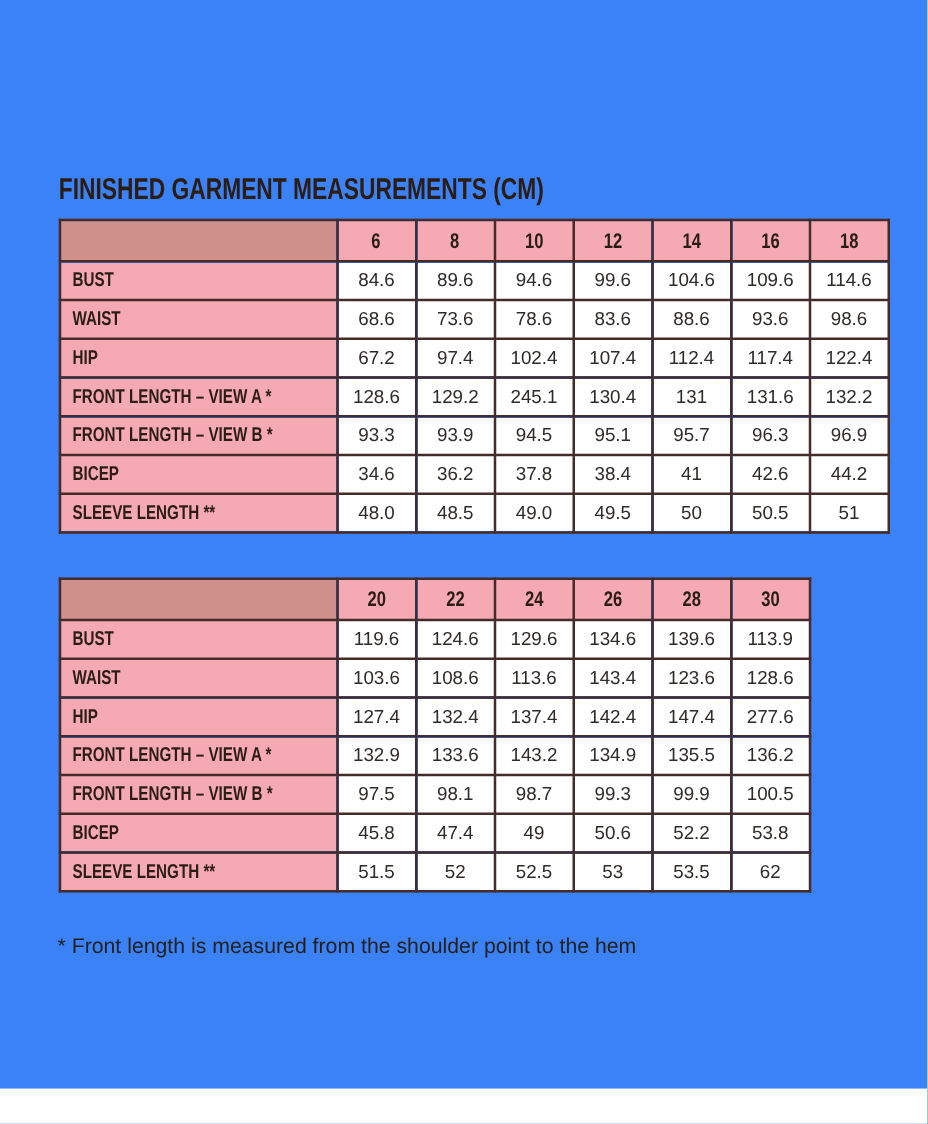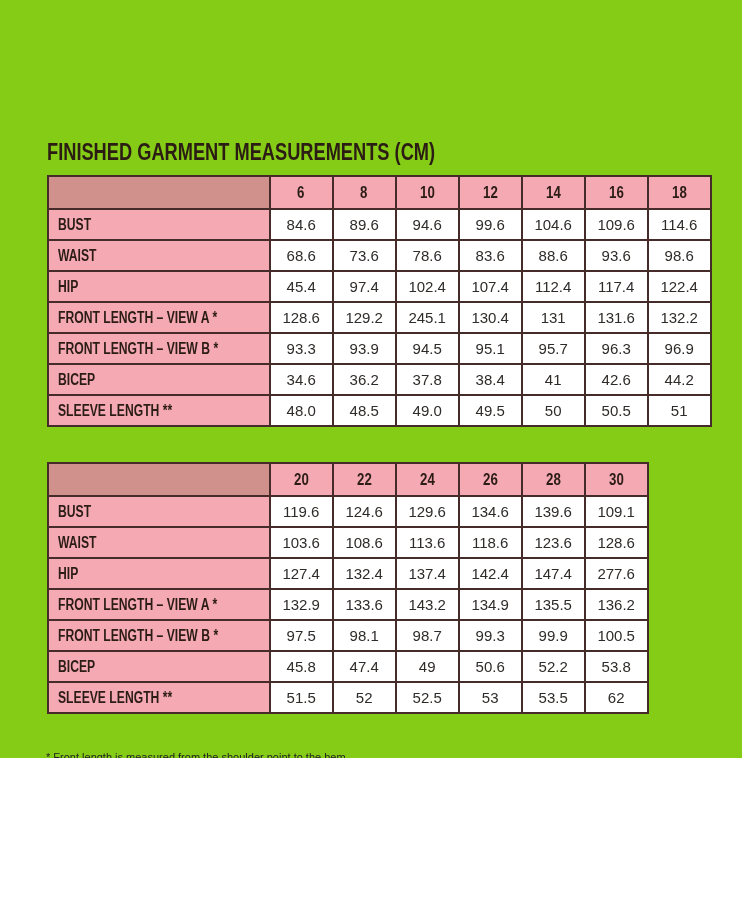--- a/index.html
+++ b/index.html
@@ -7,22 +7,22 @@
     --pink-dark: #d0918d;
     --border: #452b29;
     --ink: #2b1c14;
     --num: #2e2b29;
   }
   * { margin: 0; padding: 0; box-sizing: border-box; }
   html, body { background: #ffffff; }
   .page {
     position: relative;
     width: 742px;
-    height: 758px;
-    background: #84cc16;
+    height: 871px;
+    background: #3b82f6;
     font-family: "Liberation Sans", sans-serif;
     overflow: hidden;
   }
   .title {
     position: absolute;
     left: 47px;
     top: 138px;
     font-size: 24px;
     font-weight: bold;
     color: var(--ink);
@@ -79,21 +79,21 @@
     color: var(--num);
     font-size: 15px;
     font-weight: normal;
     text-align: center;
     vertical-align: middle;
   }
   .footnotes {
     position: absolute;
     left: 46px;
     top: 745px;
-    font-size: 11px;
+    font-size: 17px;
     line-height: 24px;
     color: #212121;
     text-align: right;
   }
 </style>
 </head>
 <body>
 
 <div class="page">
 
@@ -140,21 +140,21 @@
           <td class="val">68.6</td>
           <td class="val">73.6</td>
           <td class="val">78.6</td>
           <td class="val">83.6</td>
           <td class="val">88.6</td>
           <td class="val">93.6</td>
           <td class="val">98.6</td>
         </tr>
         <tr>
           <th class="row-label"><span class="cond">HIP</span></th>
-          <td class="val">45.4</td>
+          <td class="val">67.2</td>
           <td class="val">97.4</td>
           <td class="val">102.4</td>
           <td class="val">107.4</td>
           <td class="val">112.4</td>
           <td class="val">117.4</td>
           <td class="val">122.4</td>
         </tr>
         <tr>
           <th class="row-label"><span class="cond">FRONT LENGTH – VIEW A *</span></th>
           <td class="val">128.6</td>
@@ -220,28 +220,28 @@
         </tr>
       </thead>
       <tbody>
         <tr>
           <th class="row-label"><span class="cond">BUST</span></th>
           <td class="val">119.6</td>
           <td class="val">124.6</td>
           <td class="val">129.6</td>
           <td class="val">134.6</td>
           <td class="val">139.6</td>
-          <td class="val">109.1</td>
+          <td class="val">113.9</td>
         </tr>
         <tr>
           <th class="row-label"><span class="cond">WAIST</span></th>
           <td class="val">103.6</td>
           <td class="val">108.6</td>
           <td class="val">113.6</td>
-          <td class="val">118.6</td>
+          <td class="val">143.4</td>
           <td class="val">123.6</td>
           <td class="val">128.6</td>
         </tr>
         <tr>
           <th class="row-label"><span class="cond">HIP</span></th>
           <td class="val">127.4</td>
           <td class="val">132.4</td>
           <td class="val">137.4</td>
           <td class="val">142.4</td>
           <td class="val">147.4</td>

